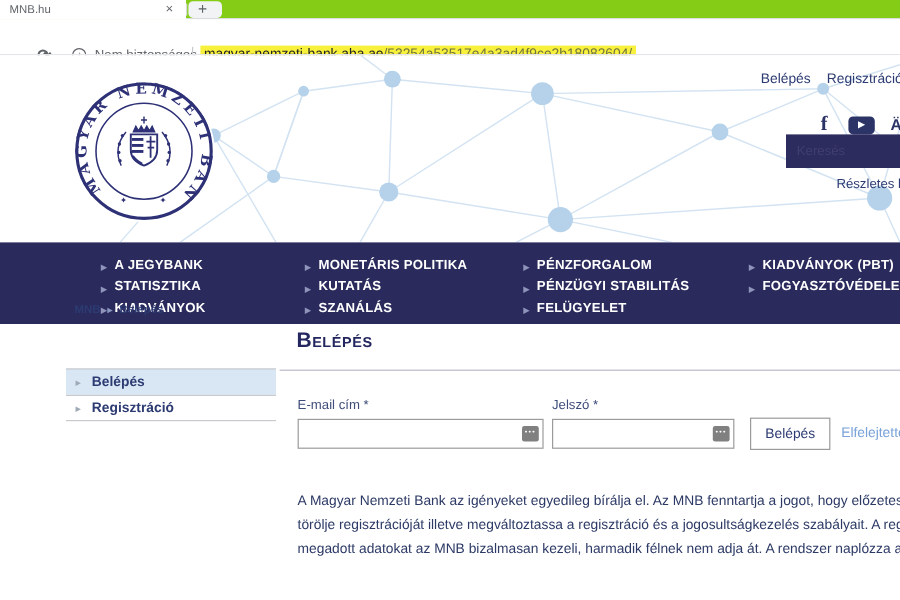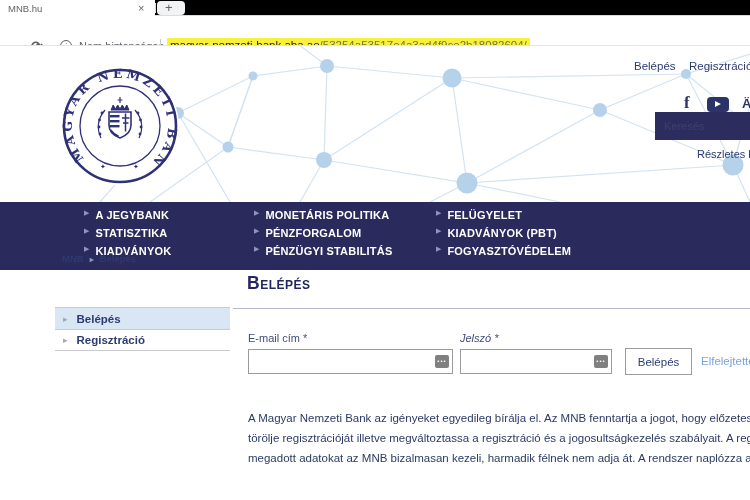--- a/index.html
+++ b/index.html
@@ -2,21 +2,21 @@
 <html><head>
 <meta charset="utf-8">
 <style>
   * { margin:0; padding:0; box-sizing:border-box; }
   html,body { width:750px; height:500px; overflow:hidden; background:#fff;
               font-family:"Liberation Sans", sans-serif; }
   .abs { position:absolute; }
   #stage { position:relative; width:750px; height:500px; overflow:hidden; }
 
   
-  #tabstrip { left:0; top:0; width:750px; height:16px; background:#000000; }
+  #tabstrip { left:0; top:0; width:750px; height:16px; background:#84cc16; }
   #tab { left:0; top:0; width:155px; height:16px; background:#fff; }
   #tab-title { left:8px; top:3px; font-size:9.5px; color:#5f6368; }
   #tab-close { left:138px; top:2px; font-size:11px; color:#5f6368; cursor:pointer; }
   #tab-sep { left:155px; top:3px; width:1px; height:10px; background:#d7d9dc; }
   #newtab-bg { left:157px; top:1px; width:28px; height:14px; background:#f1f3f4; border-radius:4px; }
   #tab-plus { left:165px; top:0px; font-size:13px; color:#5f6368; }
   #strip-border { left:155px; top:15px; width:595px; height:1px; background:#dadce0; }
 
   #toolbar { left:0; top:16px; width:750px; height:29px; background:#fff; }
   #toolbar-border { left:0; top:45px; width:750px; height:1px; background:#e4e5e8; }
@@ -46,42 +46,42 @@
   #search-box { left:655px; top:66px; width:140px; height:28px; background:#2d2c5e;
                 border:none; color:#cfd3ee; font-size:11px; padding:0 9px; outline:none; }
   #search-box::placeholder { color:#413f70; }
   #detailed { left:697px; top:102px; font-size:11px; color:#2c3b72; white-space:nowrap; cursor:pointer; }
 
   
   #mainnav { left:0; top:202px; width:750px; height:68px; background:#2a2a5c;
              display:grid; grid-template-columns:170px 182px 188px auto;
              grid-auto-flow:column; grid-template-rows:repeat(3,1fr);
              padding:7px 0 7px 84px; }
-  .nav-item { display:flex; align-items:flex-start; white-space:nowrap; cursor:pointer; }
+  .nav-item { display:flex; align-items:flex-end; white-space:nowrap; cursor:pointer; }
   .nav-arrow { color:#8f94bb; font-size:7px; margin-right:6px; }
   .nav-label { color:#fff; font-size:11px; font-weight:bold; letter-spacing:.2px; }
 
   
   #breadcrumb { left:62px; top:253px; font-size:9.5px; font-weight:bold; color:#2c3b72; }
   #breadcrumb .bc-sep { color:#8a96c0; font-size:8px; margin:0 6px; }
   #page-title { left:247px; top:273px; font-size:17.5px; font-weight:bold;
                 font-variant:small-caps; letter-spacing:.5px; color:#23265f; }
   #title-rule { left:233px; top:308px; width:517px; height:1px; background:#b9bac9; }
 
   #sidebar { left:55px; top:307px; width:175px; }
   .side-item { display:flex; align-items:center; height:22px; border-top:1px solid #c9cacd;
                padding-left:8px; cursor:pointer; }
   .side-item:last-child { border-bottom:1px solid #c9cacd; }
   .side-item.active { background:#d9e7f4; }
   .side-arrow { color:#9fa9b6; font-size:9px; margin-right:9px; }
   .side-label { font-size:11.5px; font-weight:bold; color:#2c3b72; }
 
   .fld-label { font-size:11px; color:#3f4d7a; }
   #email-label { left:248px; top:332px; }
-  #pw-label { left:460px; top:332px;font-style:italic; }
+  #pw-label { left:460px; top:332px; }
   .txt-input { top:349px; height:25px; border:1px solid #9b9b9b; background:#fff;
                font-size:12px; padding:0 22px 0 6px; outline:none; }
   #email-input { left:248px; width:205px; }
   #pw-input { left:460px; width:152px; }
   .autofill { top:355px; width:14px; height:13px; background:#808080; border-radius:2px;
               color:#fff; font-size:6px; letter-spacing:1px; text-align:center;
               line-height:12px; cursor:pointer; }
   #af1 { left:435px; } #af2 { left:594px; }
   #submit-btn { left:625px; top:348px; width:67px; height:27px; background:#fff;
                 border:1px solid #9b9b9b; font-size:11.5px; color:#2c3b72; cursor:pointer;
@@ -200,20 +200,28 @@
     <div class="nav-item">
         <span class="nav-arrow">▶</span>
         <span class="nav-label">KIADVÁNYOK</span>
       </div>
     <div class="nav-item">
         <span class="nav-arrow">▶</span>
         <span class="nav-label">MONETÁRIS POLITIKA</span>
       </div>
     <div class="nav-item">
         <span class="nav-arrow">▶</span>
+        <span class="nav-label">KUTATÁS</span>
+      </div>
+    <div class="nav-item">
+        <span class="nav-arrow">▶</span>
+        <span class="nav-label">SZANÁLÁS</span>
+      </div>
+    <div class="nav-item">
+        <span class="nav-arrow">▶</span>
         <span class="nav-label">PÉNZFORGALOM</span>
       </div>
     <div class="nav-item">
         <span class="nav-arrow">▶</span>
         <span class="nav-label">PÉNZÜGYI STABILITÁS</span>
       </div>
     <div class="nav-item">
         <span class="nav-arrow">▶</span>
         <span class="nav-label">FELÜGYELET</span>
       </div>

